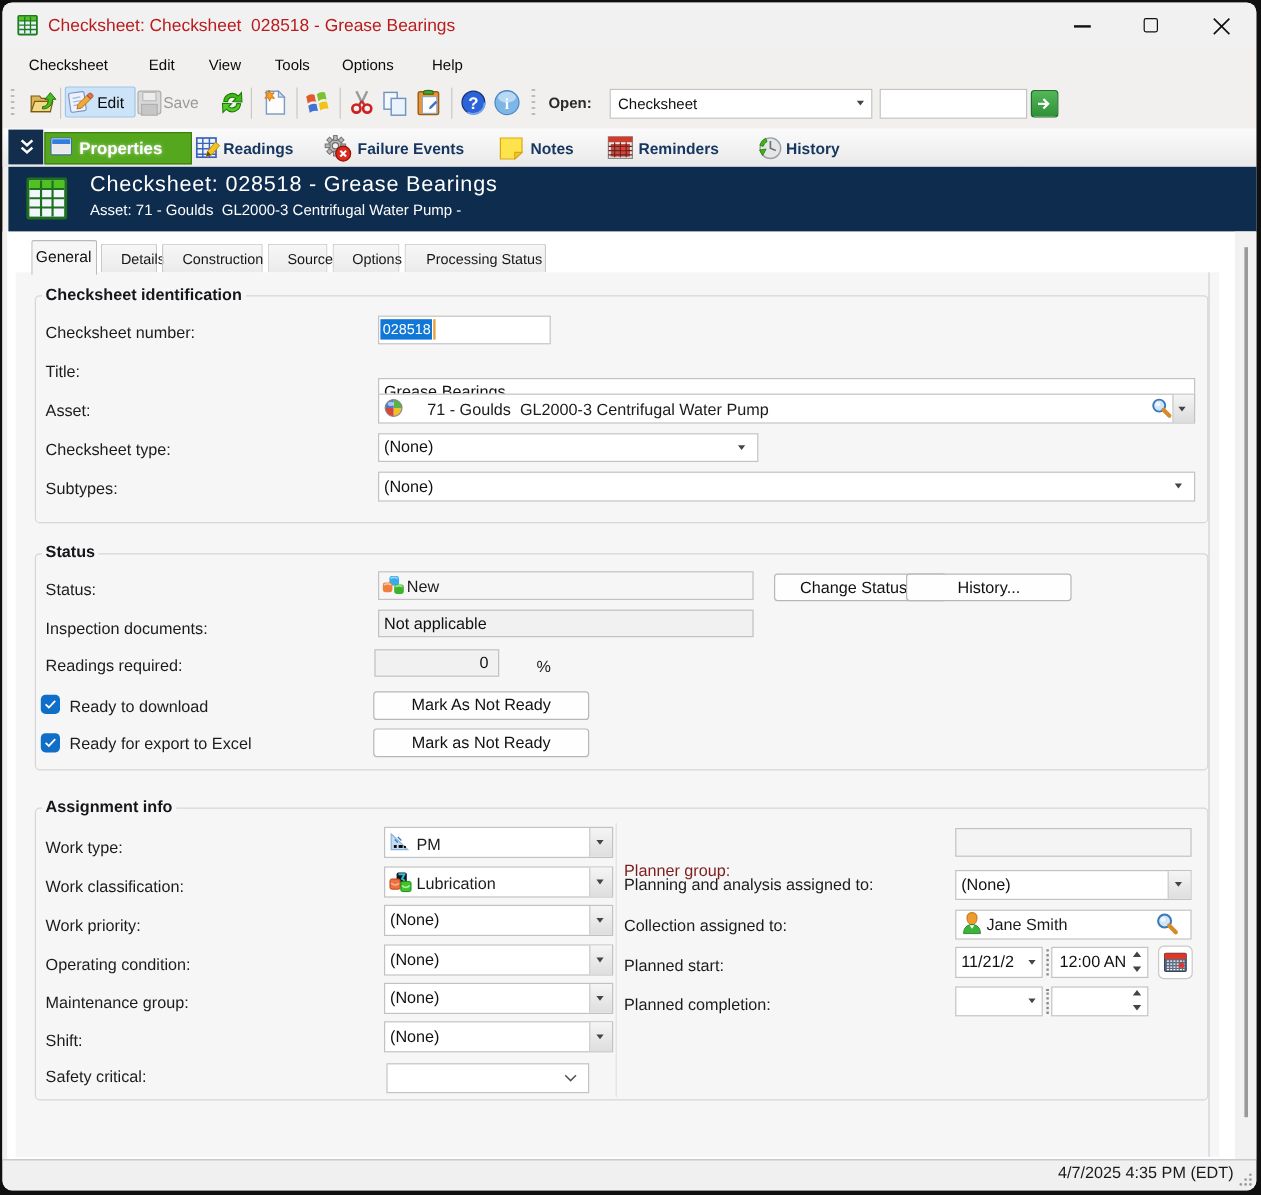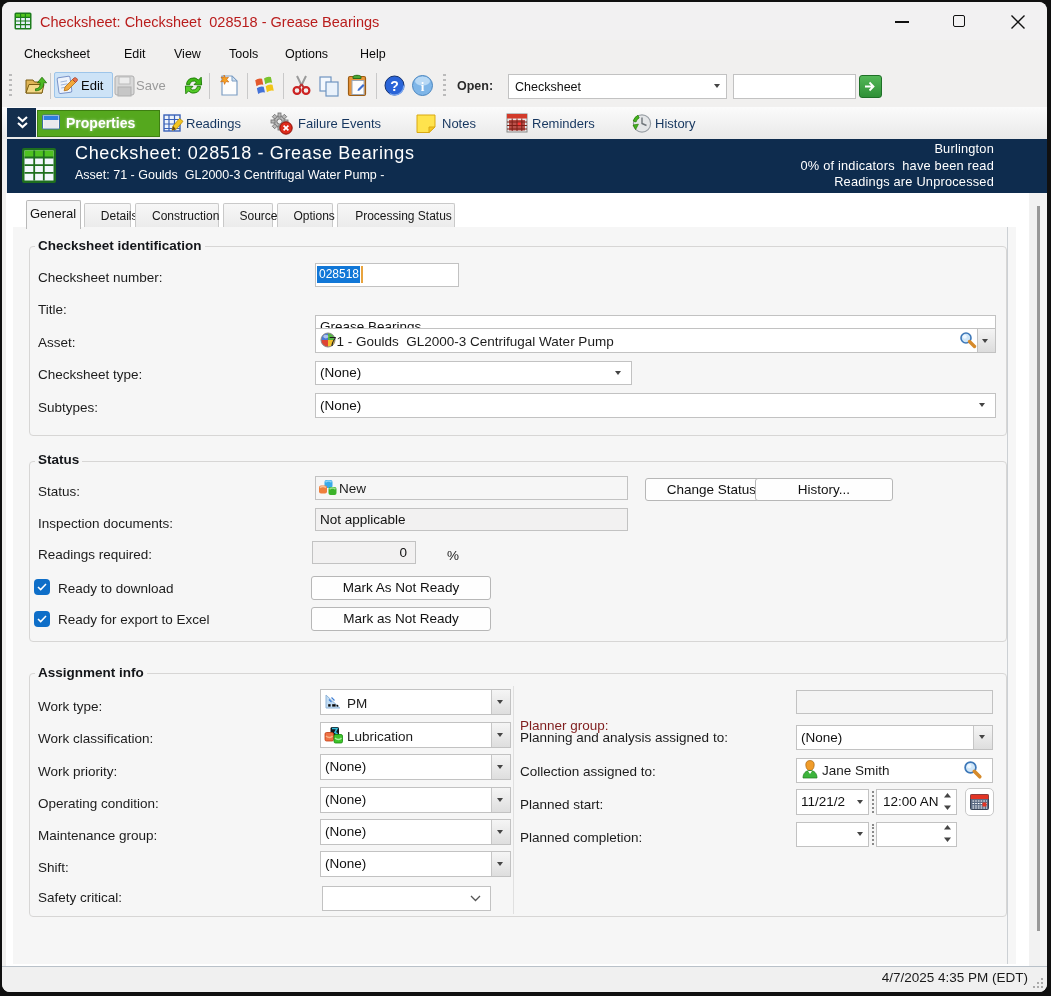--- a/index.html
+++ b/index.html
@@ -14,21 +14,21 @@
   .grp { position:absolute; border:1px solid #d7d6d5; border-radius:4px; }
   .gtitle { position:absolute; font-size:13.5px; font-weight:bold; color:#14161a; background:#f6f6f6; padding:0 3px; white-space:nowrap; }
   .btn { position:absolute; background:#fefefe; border:1px solid #b7b7b7; border-radius:3px;
     font-size:13.5px; color:#111; text-align:center; }
   .arr { position:absolute; width:0; height:0; border-left:3.5px solid transparent;
     border-right:3.5px solid transparent; border-top:4px solid #444; }
   .cbx { position:absolute; width:16px; height:16px; background:#0e6ec8; border-radius:4px; }
   .tabu { position:absolute; top:201px; height:24px; background:linear-gradient(#f7f7f7,#ebebeb);
     border:1px solid #c9c9c9; border-bottom:none; border-radius:2px 2px 0 0;
     font-size:12px; color:#161616; text-align:center; line-height:24px;padding-left:16px; }
-  .ttxt { position:absolute; font-weight:normal; font-size:13px; color:#16365f; white-space:nowrap;text-align:right; }
+  .ttxt { position:absolute; font-weight:bold; font-size:13px; color:#16365f; white-space:nowrap;text-align:right; }
   svg { position:absolute; overflow:visible; }
 </style>
 </head>
 <body>
 <div id="app">
 
   <div class="abs" style="left:0;top:0;width:1045px;height:38px;background:#f2f1f2;border-radius:8px 8px 0 0;"></div>
   <svg style="left:12px;top:10px;" width="18" height="18" viewBox="0 0 18 18">
     <rect x="0.5" y="0.5" width="17" height="17" rx="1.5" fill="#1c7c1c"></rect>
     <rect x="2" y="2" width="14" height="14" fill="#e8f0fa"></rect>
@@ -213,21 +213,20 @@
 
   <div class="abs" style="left:4.5px;top:136.5px;width:1041px;height:54px;background:#0e2c4e;"></div>
   <svg style="left:20px;top:146px;" width="34" height="35" viewBox="0 0 34 35">
     <rect x="0" y="0" width="34" height="35" rx="2" fill="#1e6f1e"></rect>
     <rect x="2.5" y="2.5" width="29" height="30" fill="#f2f7fd"></rect>
     <rect x="2.5" y="2.5" width="29" height="7" fill="#4fc220"></rect>
     <path d="M12.2 2.5V32.5 M21.8 2.5V32.5 M2.5 9.5H31.5 M2.5 17.2H31.5 M2.5 24.9H31.5" stroke="#1e6f1e" stroke-width="1.8"></path>
   </svg>
   <div class="abs" style="left:73px;top:141px;font-size:18px;letter-spacing:0.65px;color:#fff;">Checksheet: 028518 - Grease Bearings</div>
   <div class="abs" style="left:73px;top:166px;font-size:12.5px;color:#fdfdfd;">Asset: 71 - Goulds&nbsp; GL2000-3 Centrifugal Water Pump -</div>
-  <div class="abs" style="right:53px;top:139px;font-size:12.8px;letter-spacing:0.2px;color:#fff;text-align:right;line-height:16.5px;">Burlington<br>0% of indicators&nbsp; have been read<br>Readings are Unprocessed</div>
 
   <div class="abs" style="left:0;top:190.5px;width:1045px;height:773.5px;background:#fff;"></div>
   <div class="abs" style="left:0;top:190.5px;width:3.5px;height:773.5px;background:#f1f0ef;"></div>
   <div class="abs" style="left:11px;top:225px;width:1003px;height:737px;background:#f6f6f6;"></div>
   <div class="abs" style="left:1005px;top:225px;width:1px;height:737px;background:#ccd0d4;"></div>
 
   <div class="abs" style="left:1027px;top:190.5px;width:18px;height:773.5px;background:#f2f2f2;"></div>
   <div class="abs" style="left:1034.5px;top:204px;width:3.5px;height:725px;background:#999999;"></div>
 
   <div class="tabu" style="left:81.8px;width:47px;">Details</div>
@@ -248,21 +247,21 @@
   <div class="lbl" style="left:36px;top:333px;">Asset:</div>
   <div class="inp" style="left:313px;top:326px;width:681px;height:25px;"></div>
   <svg style="left:318px;top:330px;" width="16" height="16" viewBox="0 0 16 16">
     <path d="M8 1 A7 7 0 0 1 15 8 L8 8 Z" fill="#56b544"></path>
     <path d="M15 8 A7 7 0 0 1 8 15 L8 8 Z" fill="#f0c02e"></path>
     <path d="M8 15 A7 7 0 0 1 1 8 L8 8 Z" fill="#de4433"></path>
     <path d="M1 8 A7 7 0 0 1 8 1 L8 8 Z" fill="#4a78d4"></path>
     <circle cx="8" cy="8" r="7" fill="none" stroke="#888"></circle>
     <ellipse cx="5.8" cy="4.6" rx="2.6" ry="1.8" fill="#ffffff" opacity="0.55"></ellipse>
   </svg>
-  <div class="lbl" style="left:327px;top:332px;">71 - Goulds&nbsp; GL2000-3 Centrifugal Water Pump</div>
+  <div class="lbl" style="left:354px;top:332px;">71 - Goulds&nbsp; GL2000-3 Centrifugal Water Pump</div>
   <svg style="left:957px;top:329px;" width="18" height="18" viewBox="0 0 18 18">
     <circle cx="7" cy="7" r="5" fill="#cfe6f8" stroke="#3c77b8" stroke-width="1.6"></circle>
     <circle cx="5.8" cy="5.8" r="2" fill="#eef7ff"></circle>
     <path d="M10.5 10.5 L15.5 15.5" stroke="#d68a2a" stroke-width="3.4" stroke-linecap="round"></path>
   </svg>
   <div class="abs" style="left:975px;top:327px;width:18px;height:23px;background:linear-gradient(#f4f4f4,#dcdcdc);border-left:1px solid #c2c2c2;"></div>
   <div class="arr" style="left:980px;top:337px;"></div>
   <div class="lbl" style="left:36px;top:364.5px;">Checksheet type:</div>
   <div class="inp" style="left:313px;top:359px;width:317px;height:24px;line-height:22px;padding-left:4px;">(None)</div>
   <div class="arr" style="left:613px;top:369px;"></div>

